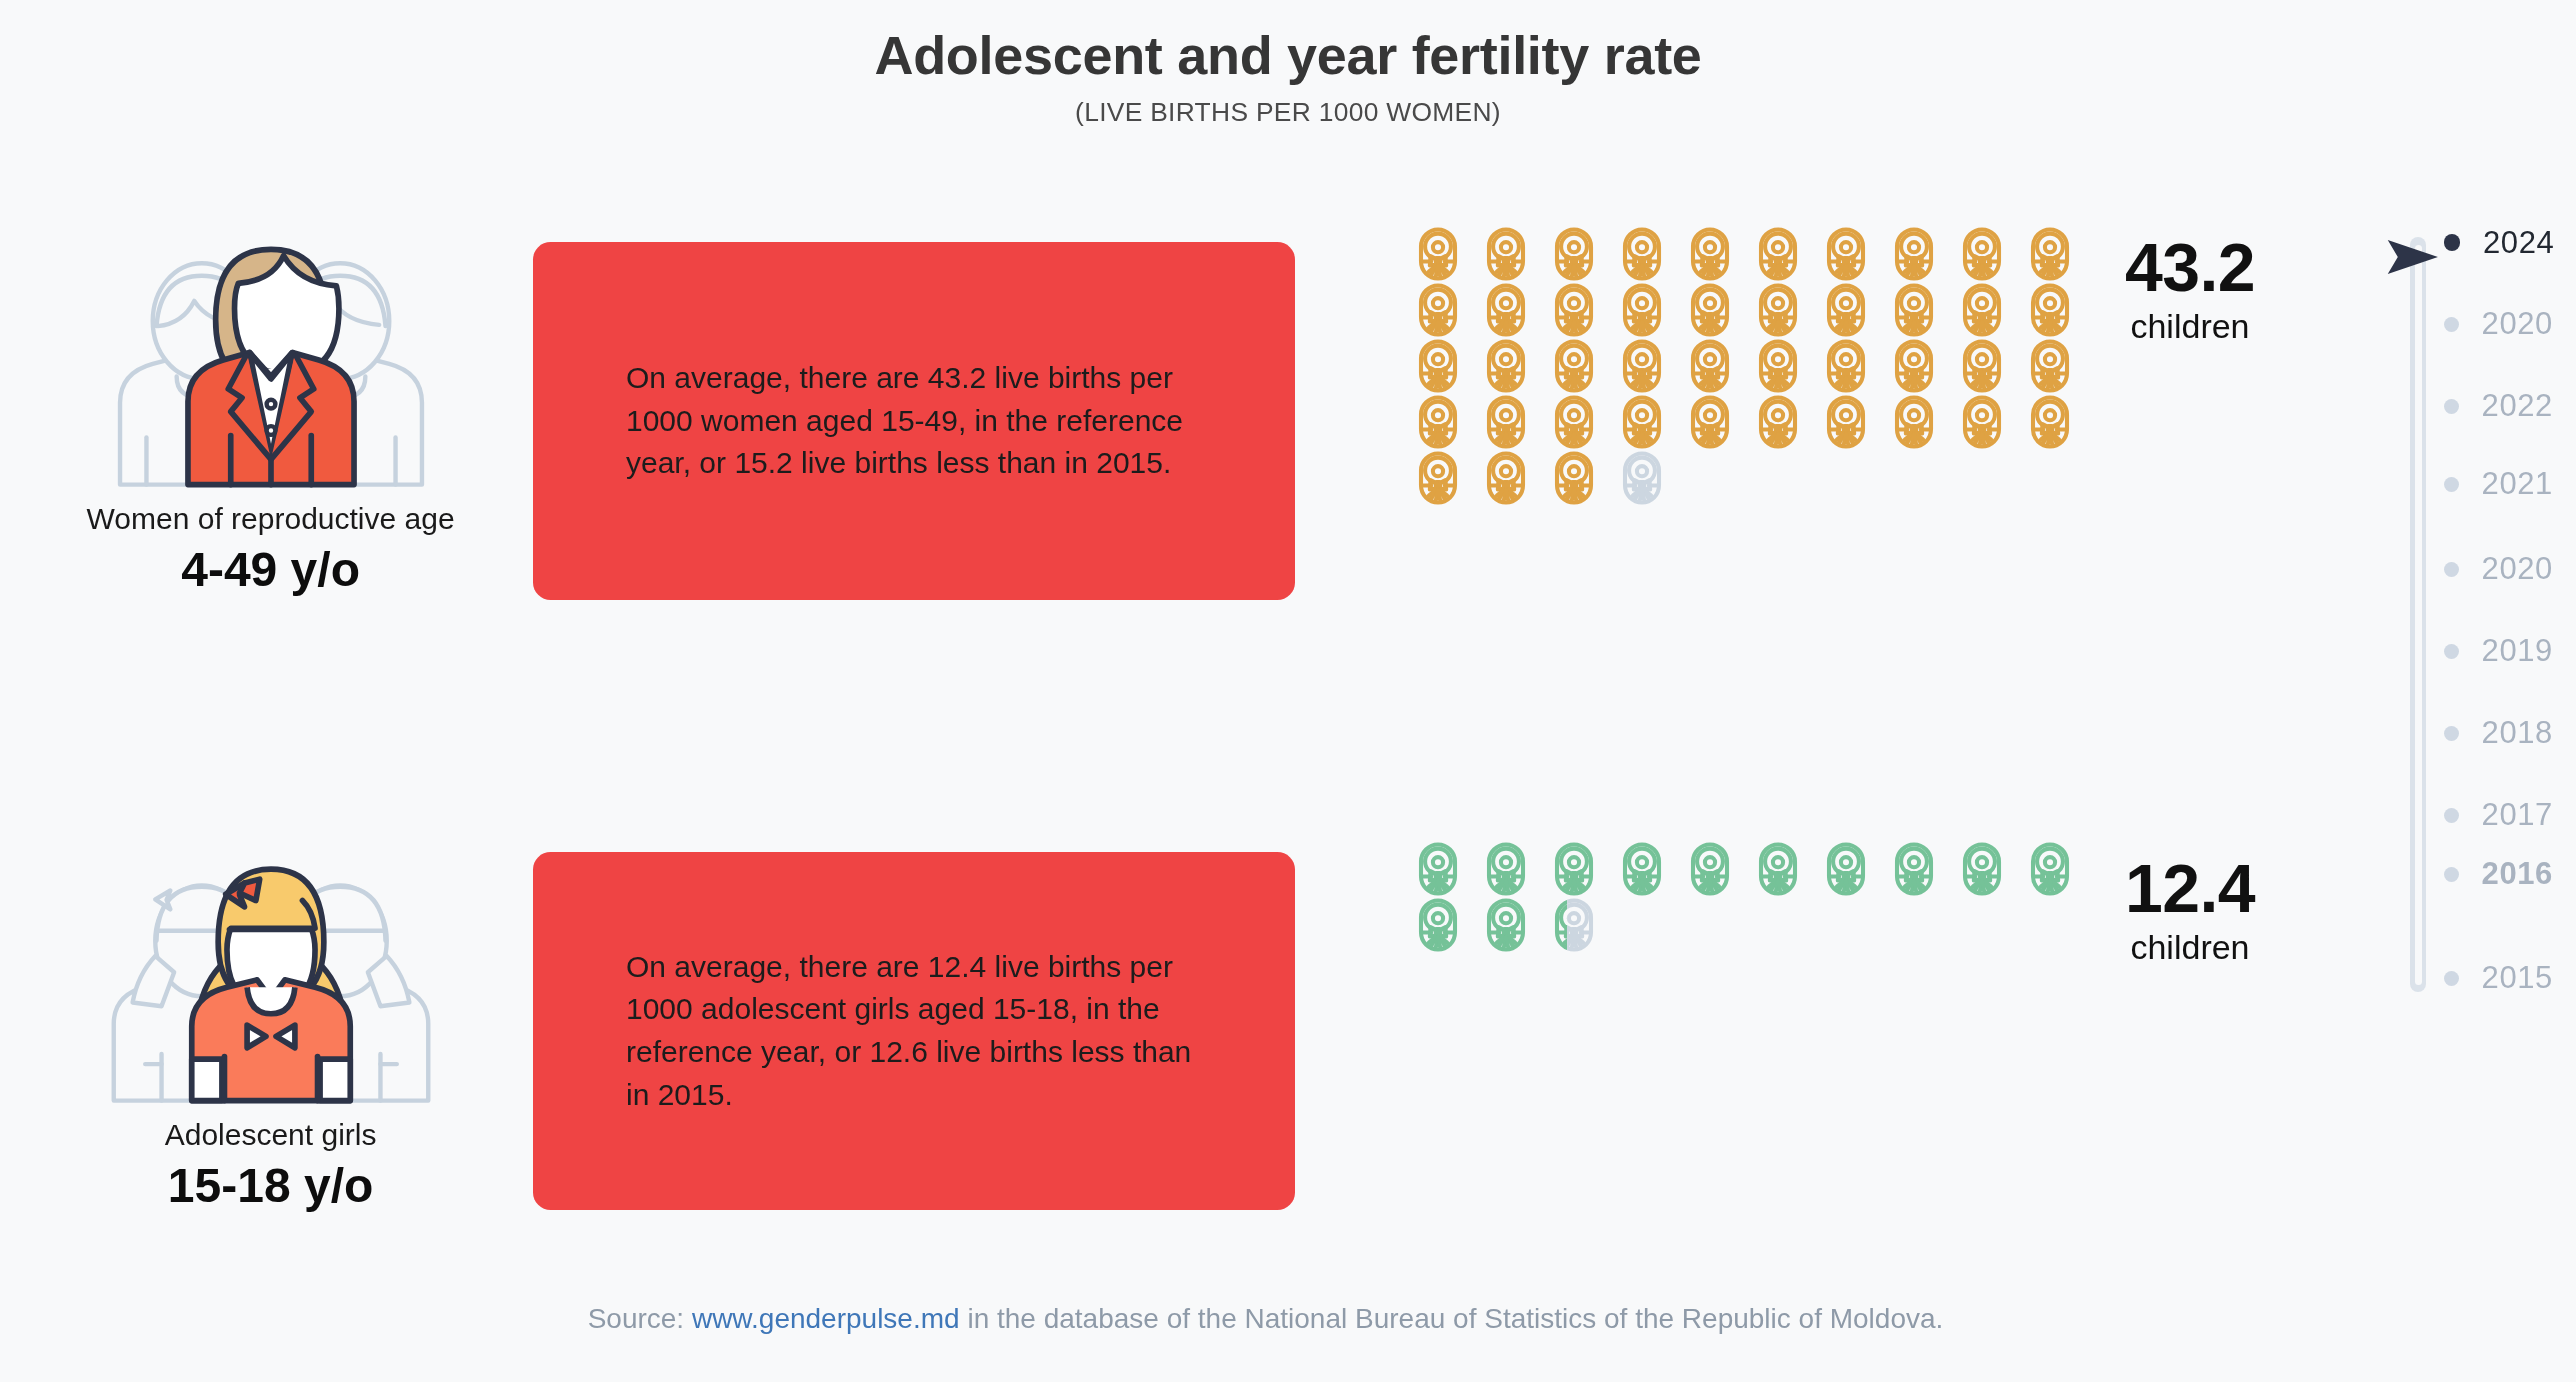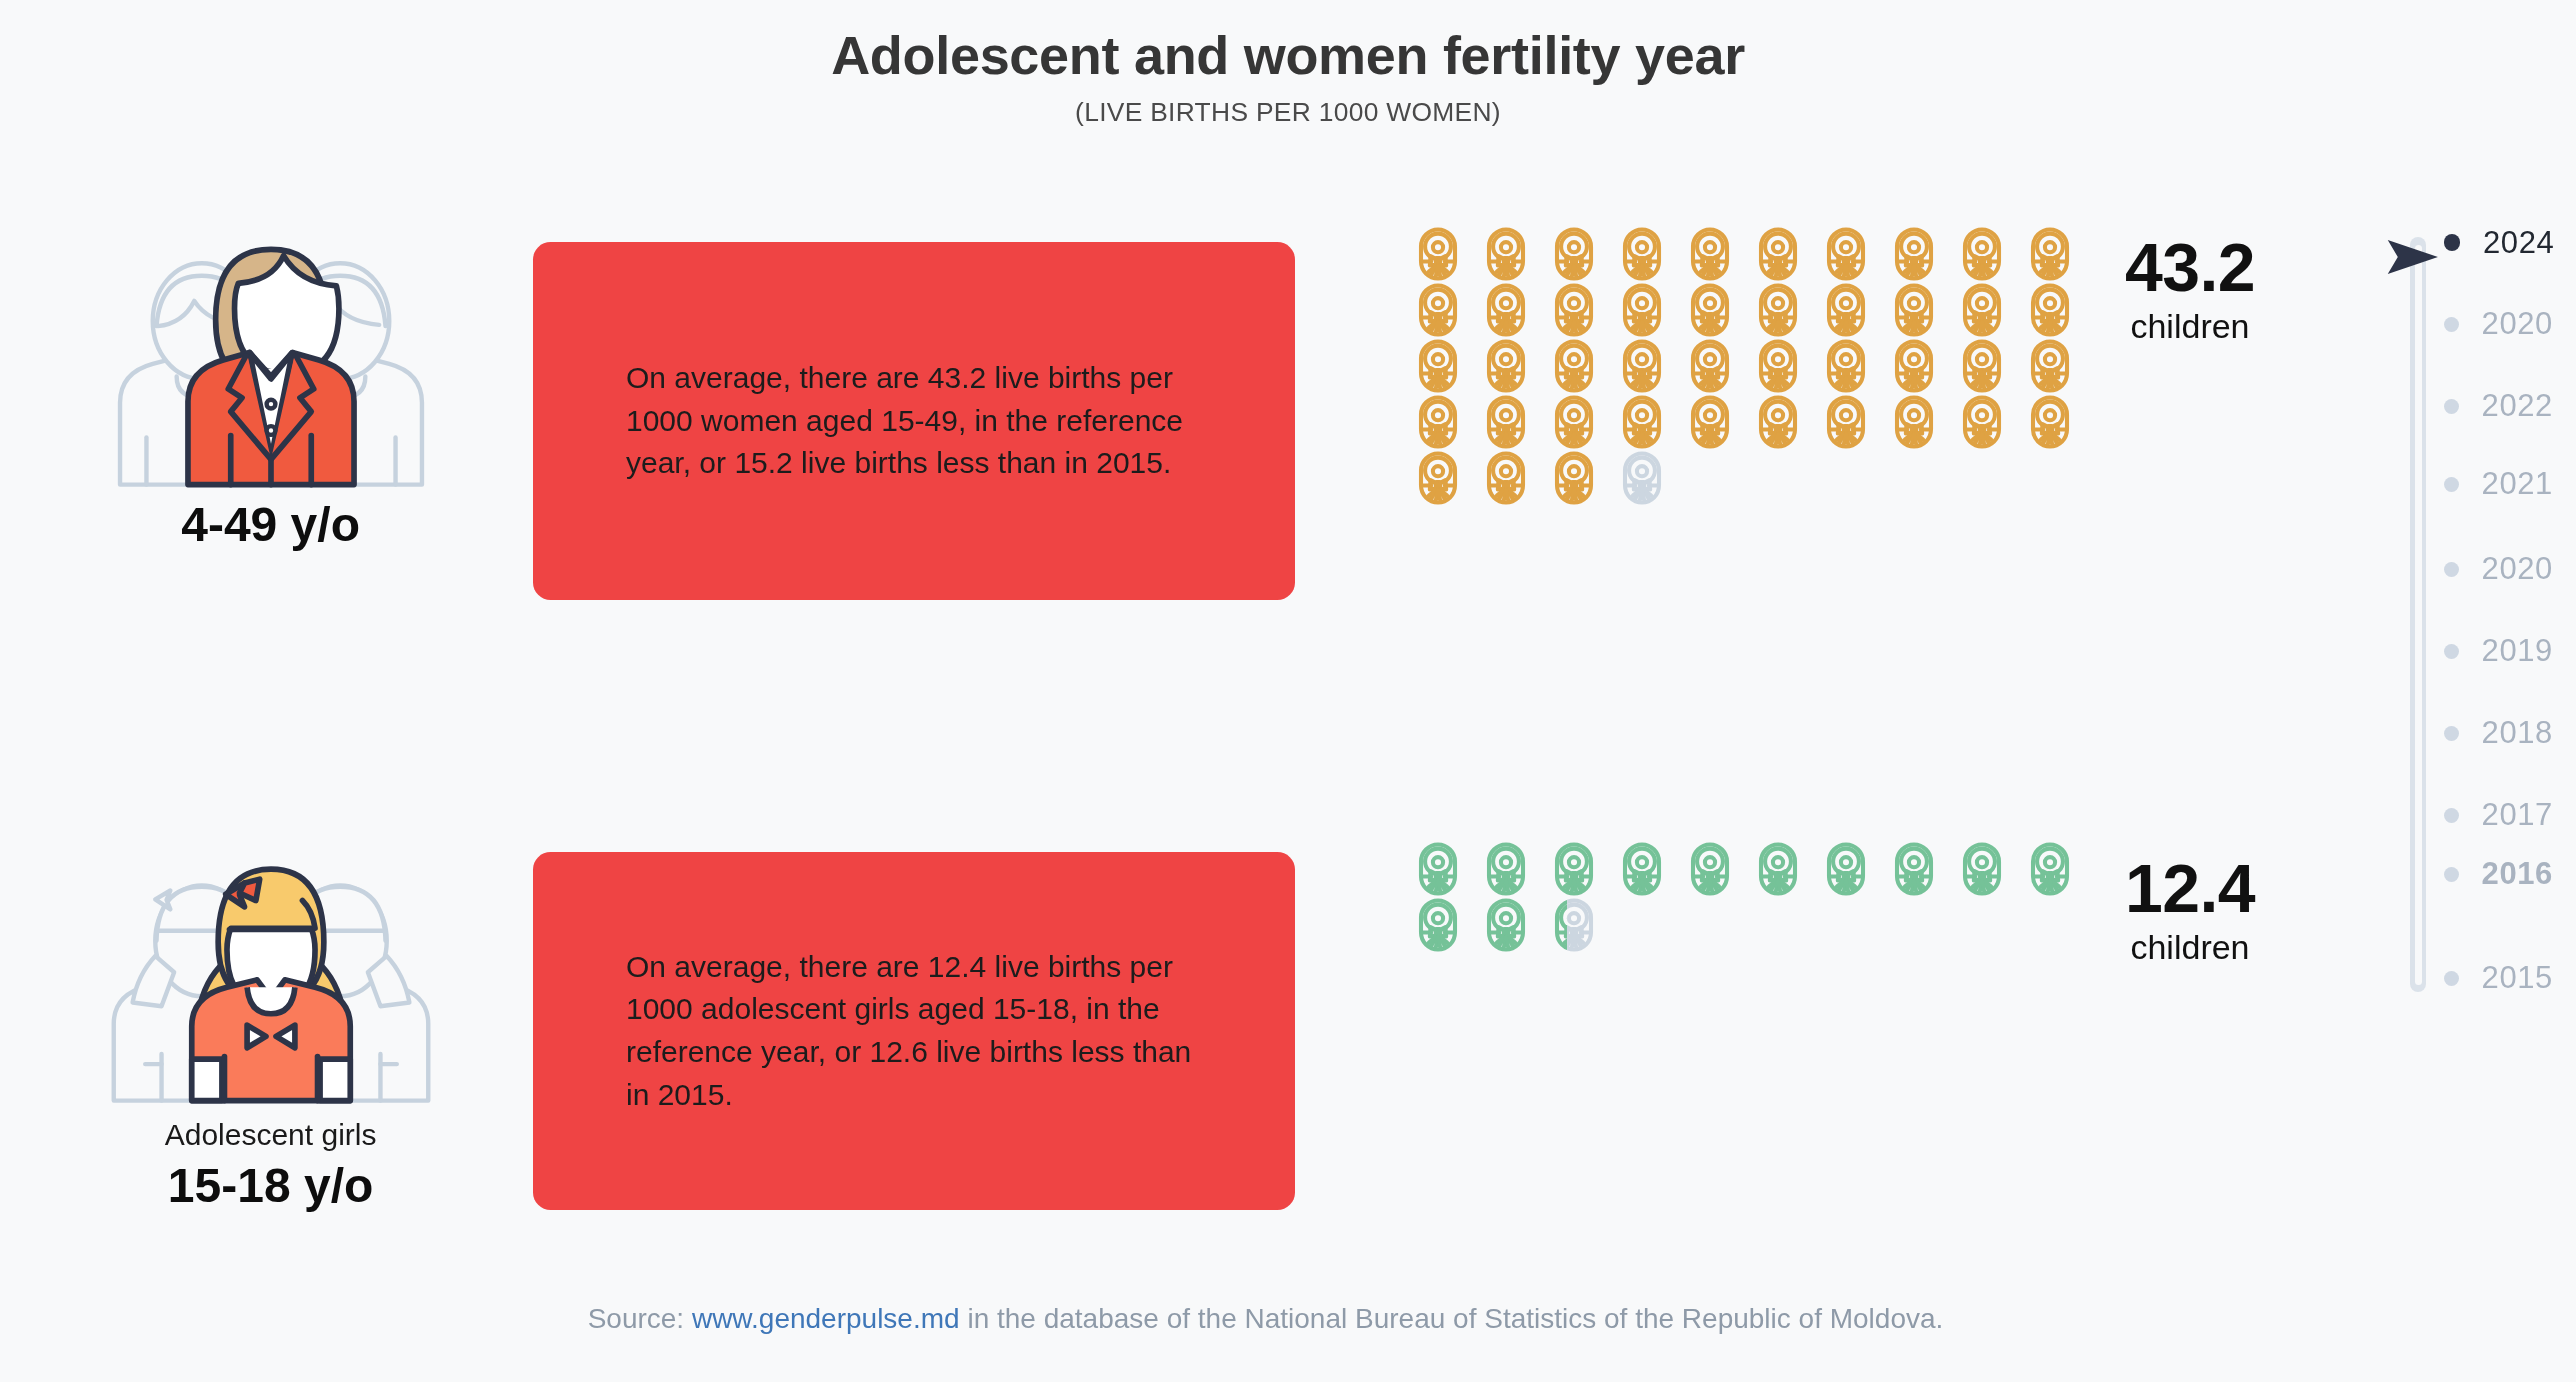--- a/index.html
+++ b/index.html
@@ -211,21 +211,21 @@
     color: #3f77b8;
     text-decoration: none;
   }
 </style>
 </head>
 <body>
 
 <div class="page">
 
   <div class="header">
-    <div class="title">Adolescent and women fertility year</div>
+    <div class="title">Adolescent and year fertility rate</div>
     <div class="subtitle">(LIVE BIRTHS PER 1000 WOMEN)</div>
   </div>
 
   <div class="persona persona-a">
     <div class="persona-art">
       <svg viewBox="0 0 620 440" xmlns="http://www.w3.org/2000/svg">
 
         <g stroke="#c6d2de" stroke-width="7" fill="#f8f9fa" stroke-linecap="round" stroke-linejoin="round">
           <path d="M70 430 L70 300 q0 -48 52 -62 l38 -10 l40 22 l40 -22 l38 10 q52 14 52 62 L330 430 Z"></path>
           <path d="M160 258 q0 34 40 34 q40 0 40 -34"></path>
@@ -268,20 +268,21 @@
         <path d="M348 222 L378 278 l-22 14 l18 22 l-64 76" fill="#f05a3f" stroke="#2d3448" stroke-width="9" stroke-linejoin="round"></path>
 
         <circle cx="310" cy="302" r="7" fill="#ffffff" stroke="#2d3448" stroke-width="7"></circle>
         <circle cx="310" cy="344" r="7" fill="#ffffff" stroke="#2d3448" stroke-width="7"></circle>
 
         <path d="M246 352 L246 430" stroke="#2d3448" stroke-width="9" fill="none" stroke-linecap="round"></path>
         <path d="M374 352 L374 430" stroke="#2d3448" stroke-width="9" fill="none" stroke-linecap="round"></path>
         <path d="M310 388 L310 430" stroke="#2d3448" stroke-width="9" fill="none" stroke-linecap="round"></path>
       </svg>
     </div>
+    <div class="persona-label">Women of reproductive age</div>
     <div class="persona-age">4-49 y/o</div>
   </div>
 
   <div class="persona persona-b">
     <div class="persona-art">
       <svg viewBox="0 0 620 440" xmlns="http://www.w3.org/2000/svg">
 
         <g stroke="#c6d2de" stroke-width="7" fill="#f8f9fa" stroke-linecap="round" stroke-linejoin="round">
           <path d="M60 430 L60 308 q0 -46 52 -60 l46 -12 l42 26 l42 -26 l46 12 q52 14 52 60 L340 430 Z"></path>
           <ellipse cx="200" cy="176" rx="74" ry="88"></ellipse>

